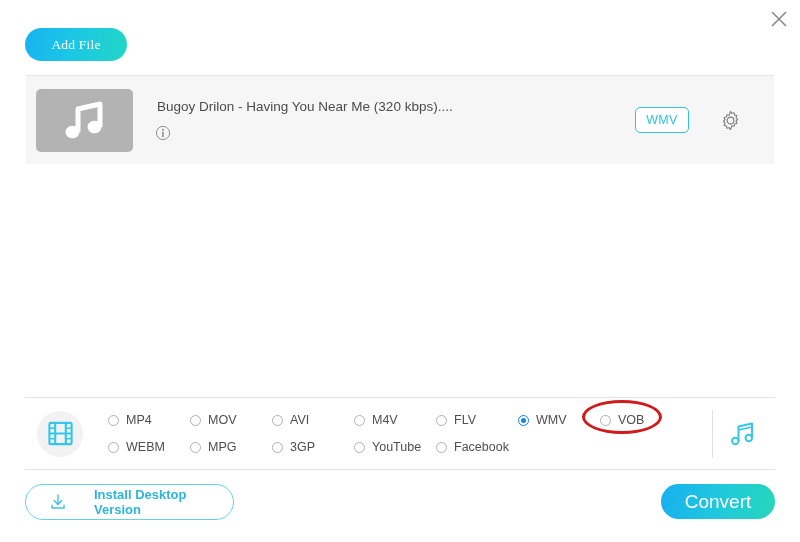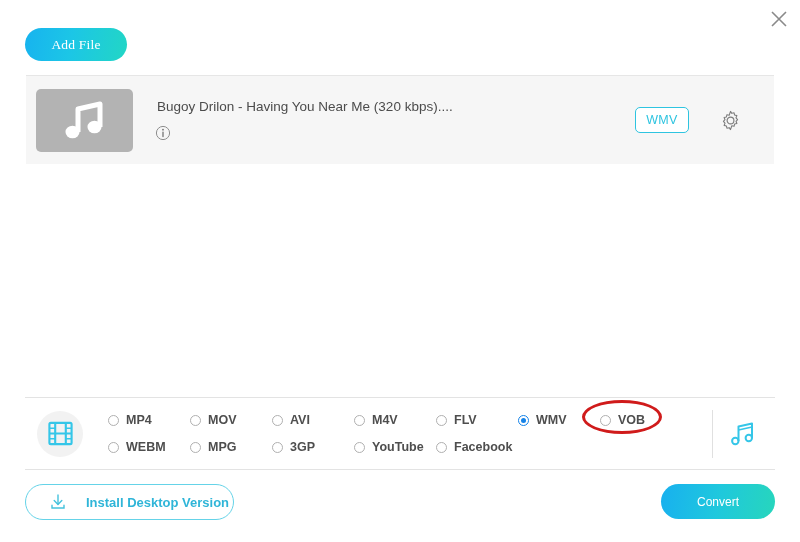--- a/index.html
+++ b/index.html
@@ -115,21 +115,20 @@
     left: 25px; top: 469px;
     width: 750px; height: 1px;
     background: #e3e3e3;
   }
   .fmt-bar {
     position: absolute;
     left: 25px; top: 398px;
     width: 750px; height: 71px;
     display: flex;
     align-items: center;
-    font-weight: bold;
   }
   .tab-video {
     width: 46px; height: 46px;
     margin-left: 12px;
     border-radius: 50%;
     background: #f2f2f2;
     display: flex; align-items: center; justify-content: center;
     flex: 0 0 auto;
     cursor: pointer;
   }
@@ -204,33 +203,33 @@
     display: flex; align-items: center;
     cursor: pointer;
   }
   .install-icon {
     margin-left: 22px;
     width: 20px; height: 20px;
     display: flex; align-items: center; justify-content: center;
     flex: 0 0 auto;
   }
   .install-label {
-    margin-left: 18px;
+    margin-left: 26px;
     font-size: 13px;
     color: #2fb5d8;
     font-weight: bold;
   }
   .convert-btn {
     position: absolute;
     right: 25px; top: 484px;
     width: 114px; height: 35px;
     border-radius: 18px;
     background: linear-gradient(100deg, #18b0ef 0%, #1fc8dd 50%, #27d6bc 100%);
     color: #ffffff;
-    font-size: 12px;
+    font-size: 19px;
     display: flex; align-items: center; justify-content: center;
     cursor: pointer;
     border: none;
   }
 </style>
 </head>
 <body>
 
 <div id="app">
 

